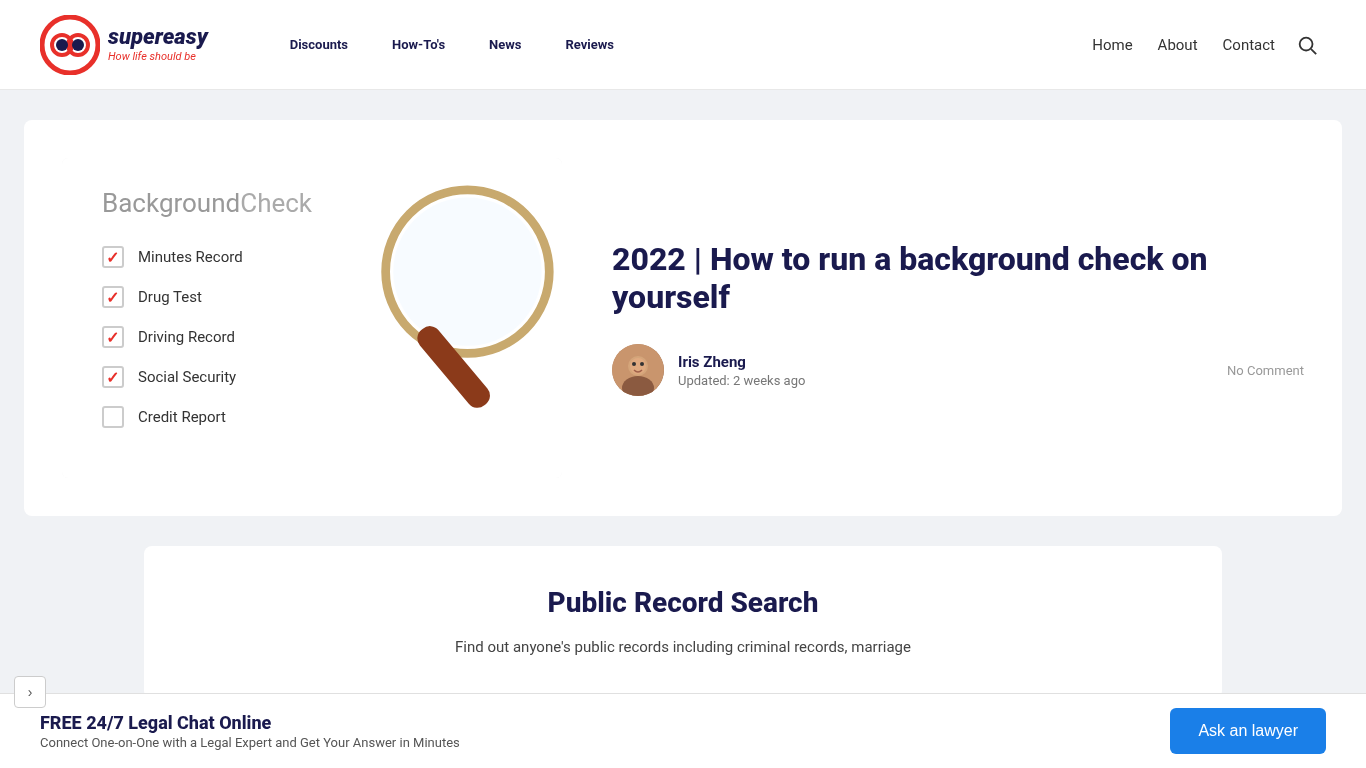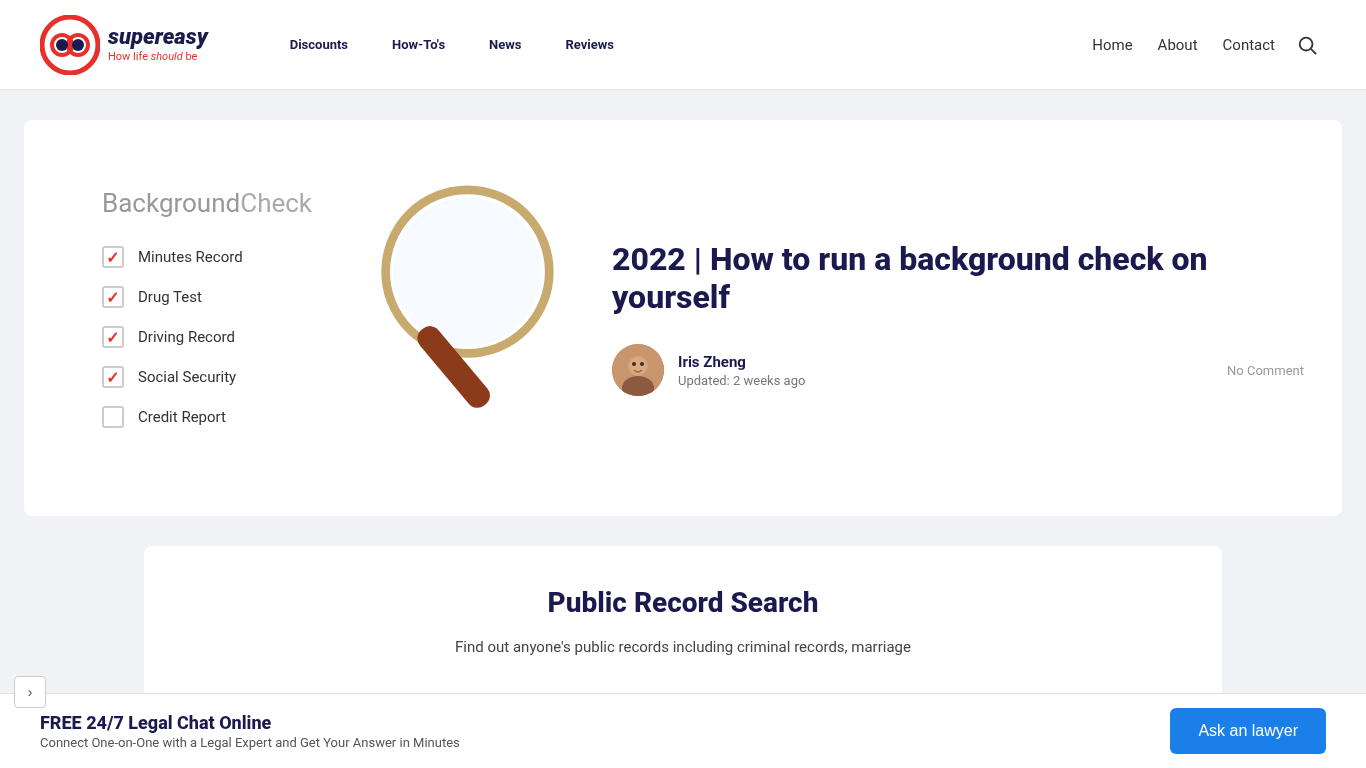--- a/index.html
+++ b/index.html
@@ -49,21 +49,21 @@
       font-size: 22px;
       font-weight: 900;
       color: #1a1a4e;
       line-height: 1;
     }
     .logo-tagline {
       font-size: 11px;
       color: #666;
       margin-top: 2px;
     }
-    .logo-tagline span { color: #e8302a; }
+    .logo-tagline span { color: #e8302a; font-style: italic; }
 
     .main-nav {
       display: flex;
       align-items: center;
       gap: 0;
       flex: 1;
     }
     .main-nav a {
       text-decoration: none;
       color: #1a1a4e;

